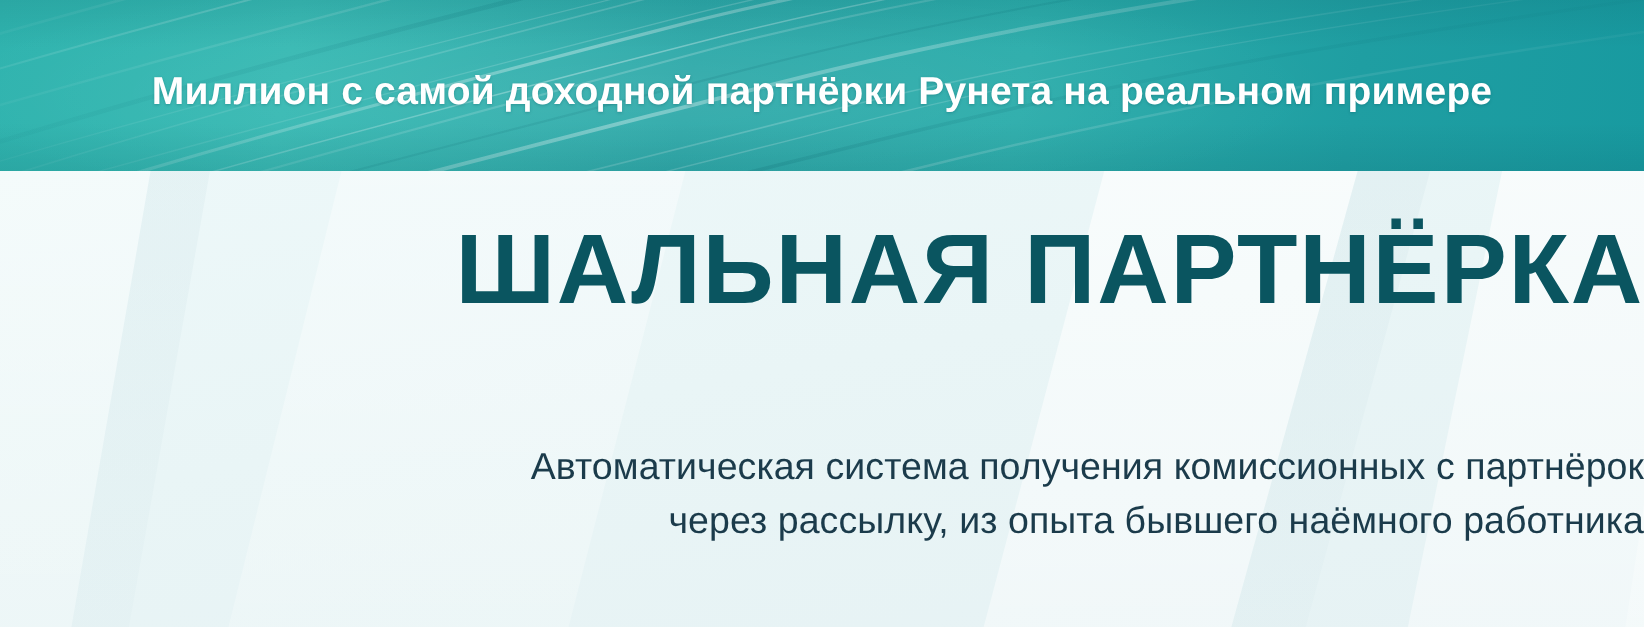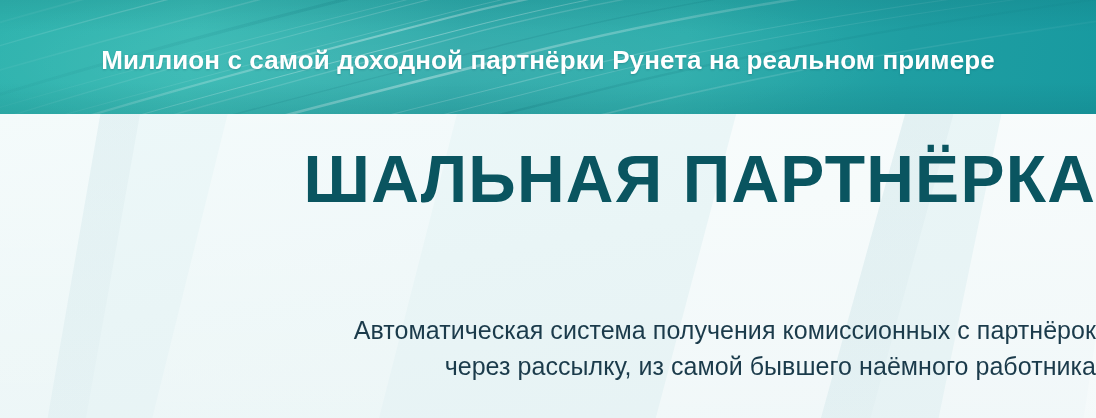--- a/index.html
+++ b/index.html
@@ -124,21 +124,20 @@
   .hero-sub {
     position: absolute;
     top: 180px;
     left: 0;
     right: 0;
     color: #1b3b4b;
     font-size: 25px;
     line-height: 1.42;
     font-weight: 400;
     letter-spacing: 0.05px;
-    margin-top: 19px;
   }
 
   .hero-sub-line {
     display: block;
     white-space: nowrap;
   }
 </style>
 </head>
 <body>
 
@@ -228,19 +227,19 @@
           <polygon points="1256,-30 1320,-30 1256,454 1205,454" fill="url(#bandShade)"></polygon>
         </g>
       </svg>
     </div>
 
     <div class="hero-content">
       <h1 class="hero-heading">ШАЛЬНАЯ ПАРТНЁРКА</h1>
 
       <div class="hero-sub">
         <span class="hero-sub-line">Автоматическая система получения комиссионных с партнёрок</span>
-        <span class="hero-sub-line">через рассылку, из самой бывшего наёмного работника</span>
+        <span class="hero-sub-line">через рассылку, из опыта бывшего наёмного работника</span>
       </div>
     </div>
 
   </div>
 
 </div>
 
 </body></html>

